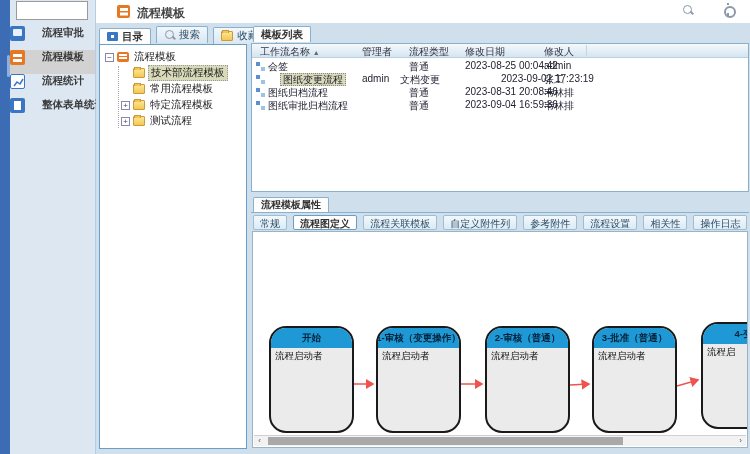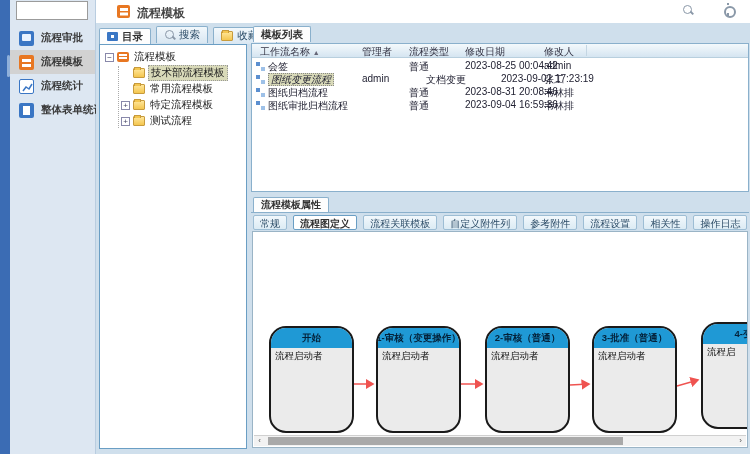--- a/index.html
+++ b/index.html
@@ -7,21 +7,21 @@
   body { font-family:"Liberation Sans","DejaVu Sans",sans-serif; font-size:11px; color:#333; background:#fff; position:relative; }
 
   
   .accent-strip { position:absolute; left:0; top:0; width:10px; height:454px; background:#3b6cb4; }
   .strip-handle { position:absolute; left:7px; top:55px; width:3px; height:22px; background:#8fb0da; border-radius:2px; }
 
   
   .sidebar { position:absolute; left:10px; top:0; width:86px; height:454px; background:#dde7f2; border-right:1px solid #b9cde0; }
   .sidebar-box { position:absolute; left:6px; top:1px; width:72px; height:19px; background:#fff; border:1px solid #9b9b9b; }
   .nav { position:absolute; top:26px; left:0; width:100%; }
-  .nav-item { height:24px; display:flex; align-items:center; padding-left:9px; cursor:pointer; }
+  .nav-item { height:24px; display:flex; cursor:pointer;gap:10px; }
   .nav-item.sel { background:#d2d2d2; }
   .nav-item .lbl { margin-left:7px; font-weight:bold; font-size:10.5px; color:#3a3a3a; white-space:nowrap; }
   .ic { width:15px; height:15px; border-radius:2px; position:relative; flex:none; }
   .ic-monitor { background:#3a76c4; }
   .ic-monitor::after { content:""; position:absolute; left:3px; top:3px; right:3px; bottom:5px; background:#e8f2ff; border-radius:1px; }
   .ic-template { background:#e87722; }
   .ic-template::after { content:""; position:absolute; left:3px; top:4px; right:3px; height:3px; background:#fff; box-shadow:0 5px 0 #fff; }
   .ic-chart { background:#fff; border:1px solid #3a76c4; }
   .ic-chart svg { position:absolute; left:1px; top:1px; }
   .ic-form { background:#3a76c4; }
@@ -200,23 +200,23 @@
     <div class="trow" style="top:16px;">
       <span class="rowico"></span>
       <span class="td" style="left:16px;">会签</span>
       <span class="td" style="left:110px;"></span>
       <span class="td" style="left:157px;">普通</span>
       <span class="td" style="left:213px;">2023-08-25 00:04:42</span>
       <span class="td" style="left:292px;">admin</span>
     </div>
     <div class="trow" style="top:29px;">
       <span class="rowico"></span>
-      <span class="td" style="left:16px;font-style:italic;"><span class="hl">图纸变更流程</span></span>
+      <span class="td" style="left:28px;"><span class="hl">图纸变更流程</span></span>
       <span class="td" style="left:110px;">admin</span>
-      <span class="td" style="left:174px;">文档变更</span>
+      <span class="td" style="left:148px;">文档变更</span>
       <span class="td" style="left:213px;margin-left:36px;">2023-09-02 17:23:19</span>
       <span class="td" style="left:292px;">张工</span>
     </div>
     <div class="trow" style="top:42px;">
       <span class="rowico"></span>
       <span class="td" style="left:16px;">图纸归档流程</span>
       <span class="td" style="left:110px;"></span>
       <span class="td" style="left:157px;">普通</span>
       <span class="td" style="left:213px;">2023-08-31 20:08:46</span>
       <span class="td" style="left:292px;">韦林排</span>

